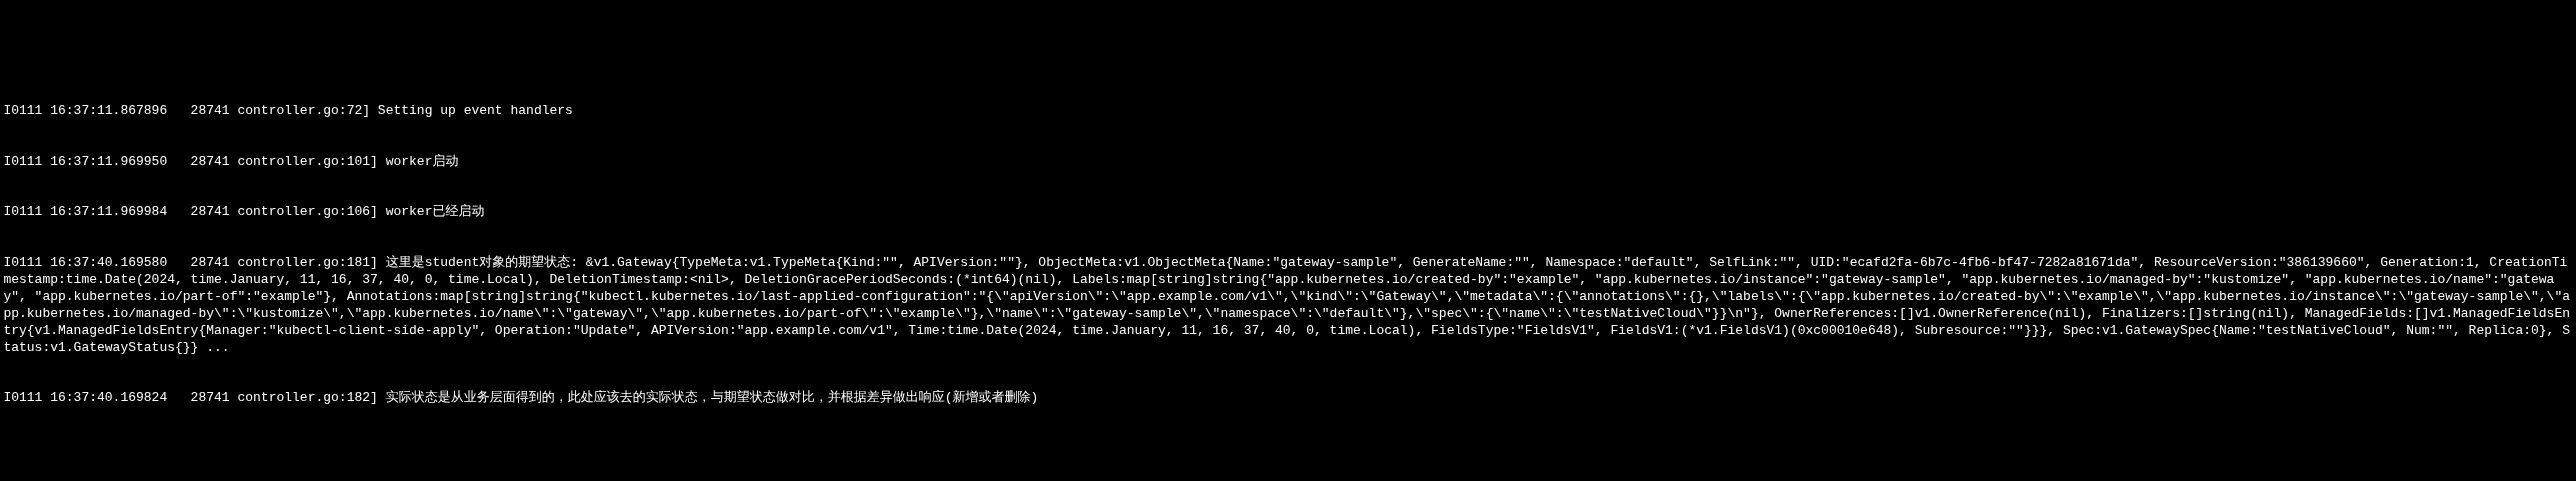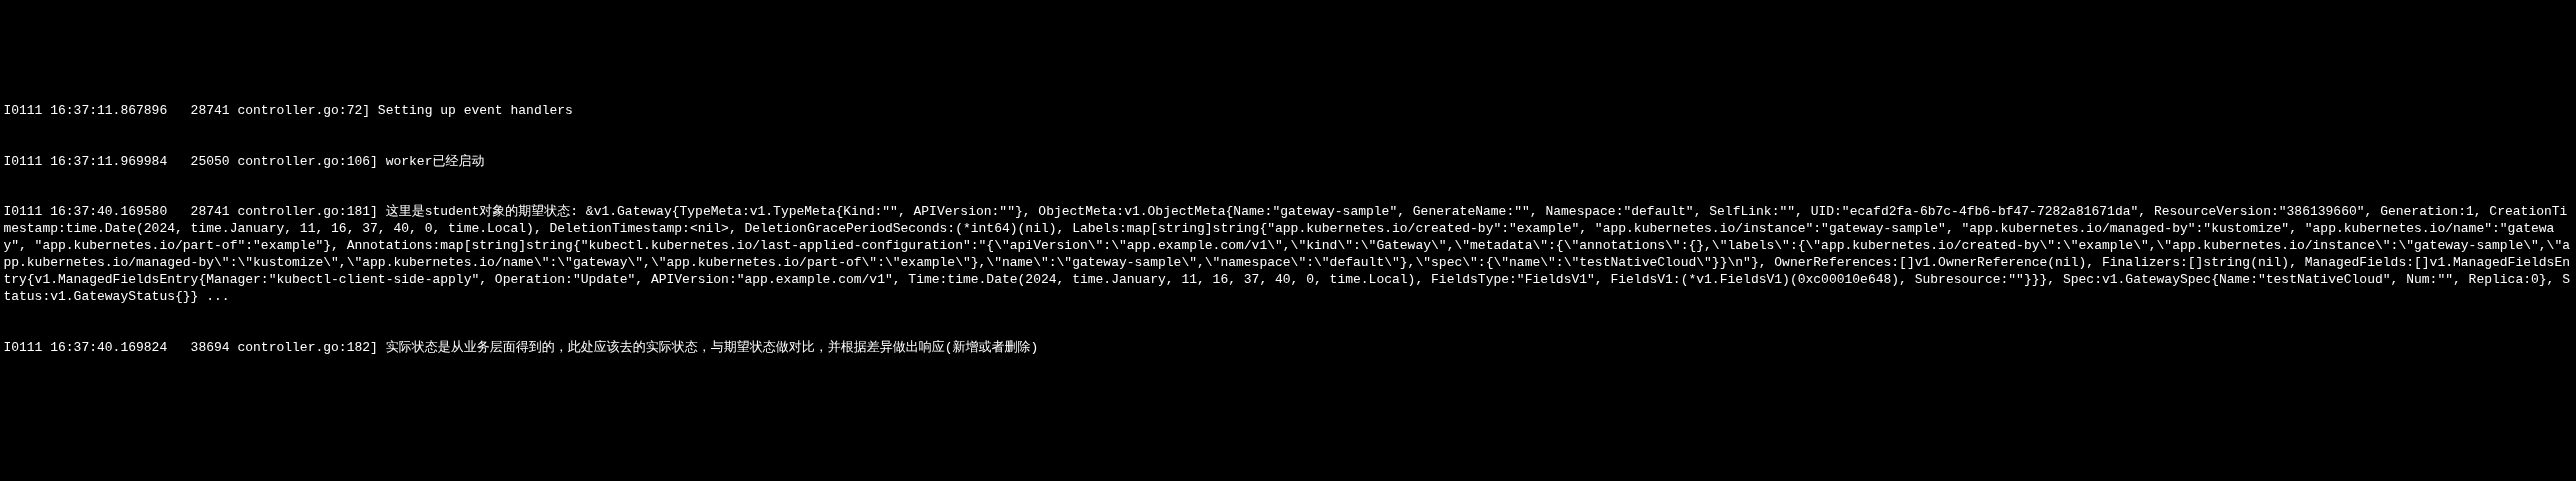--- a/index.html
+++ b/index.html
@@ -25,23 +25,24 @@
     font-family: Liberation Mono, monospace;
   }
 </style>
 </head>
 <body>
 
 
 
 <div>
   <div class="log-line">I0111 16:37:11.867896   28741 controller.go:72] Setting up event handlers</div>
-  <div class="log-line">I0111 16:37:11.969984   25050 controller.go:106] worker已经启动</div>
+  <div class="log-line">I0111 16:37:11.969950   28741 controller.go:101] worker启动</div>
+  <div class="log-line">I0111 16:37:11.969984   28741 controller.go:106] worker已经启动</div>
   <div class="log-line">I0111 16:37:40.169580   28741 controller.go:181] 这里是student对象的期望状态: &amp;v1.Gateway{TypeMeta:v1.TypeMeta{Kind:"", APIVersion:""}, ObjectMeta:v1.ObjectMeta{Name:"gateway-sample", GenerateName:"", Namespace:"default", SelfLink:"", UID:"ecafd2fa-6b7c-4fb6-bf47-7282a81671da", ResourceVersion:"386139660", Generation:1, CreationTimestamp:time.Date(2024, time.January, 11, 16, 37, 40, 0, time.Local), DeletionTimestamp:&lt;nil&gt;, DeletionGracePeriodSeconds:(*int64)(nil), Labels:map[string]string{"app.kubernetes.io/created-by":"example", "app.kubernetes.io/instance":"gateway-sample", "app.kubernetes.io/managed-by":"kustomize", "app.kubernetes.io/name":"gateway", "app.kubernetes.io/part-of":"example"}, Annotations:map[string]string{"kubectl.kubernetes.io/last-applied-configuration":"{\"apiVersion\":\"app.example.com/v1\",\"kind\":\"Gateway\",\"metadata\":{\"annotations\":{},\"labels\":{\"app.kubernetes.io/created-by\":\"example\",\"app.kubernetes.io/instance\":\"gateway-sample\",\"app.kubernetes.io/managed-by\":\"kustomize\",\"app.kubernetes.io/name\":\"gateway\",\"app.kubernetes.io/part-of\":\"example\"},\"name\":\"gateway-sample\",\"namespace\":\"default\"},\"spec\":{\"name\":\"testNativeCloud\"}}\n"}, OwnerReferences:[]v1.OwnerReference(nil), Finalizers:[]string(nil), ManagedFields:[]v1.ManagedFieldsEntry{v1.ManagedFieldsEntry{Manager:"kubectl-client-side-apply", Operation:"Update", APIVersion:"app.example.com/v1", Time:time.Date(2024, time.January, 11, 16, 37, 40, 0, time.Local), FieldsType:"FieldsV1", FieldsV1:(*v1.FieldsV1)(0xc00010e648), Subresource:""}}}, Spec:v1.GatewaySpec{Name:"testNativeCloud", Num:"", Replica:0}, Status:v1.GatewayStatus{}} ...</div>
-  <div class="log-line">I0111 16:37:40.169824   38694 controller.go:182] 实际状态是从业务层面得到的，此处应该去的实际状态，与期望状态做对比，并根据差异做出响应(新增或者删除)</div>
+  <div class="log-line">I0111 16:37:40.169824   28741 controller.go:182] 实际状态是从业务层面得到的，此处应该去的实际状态，与期望状态做对比，并根据差异做出响应(新增或者删除)</div>
   
   
   
 </div>
 
 
 
 
 
 

